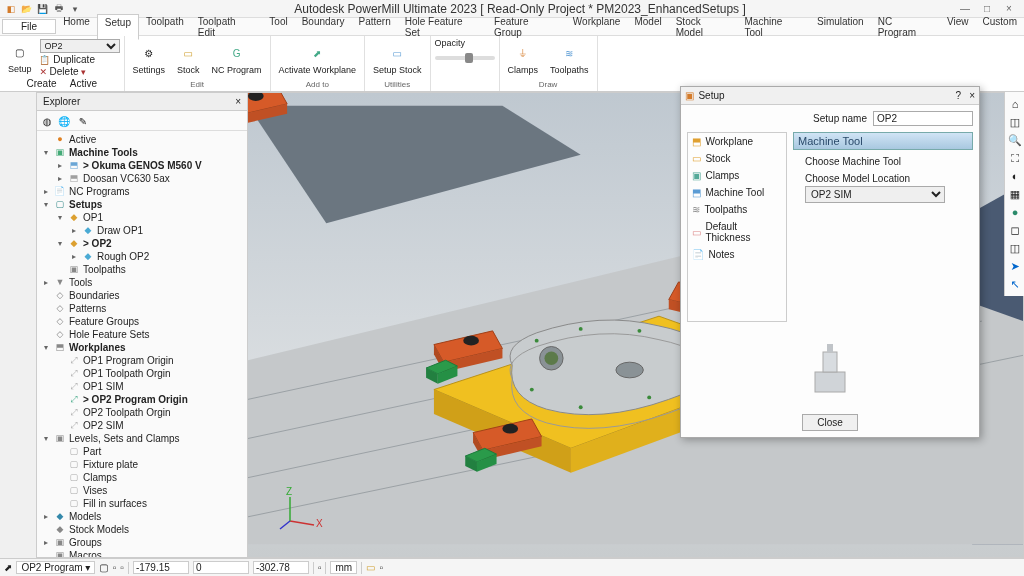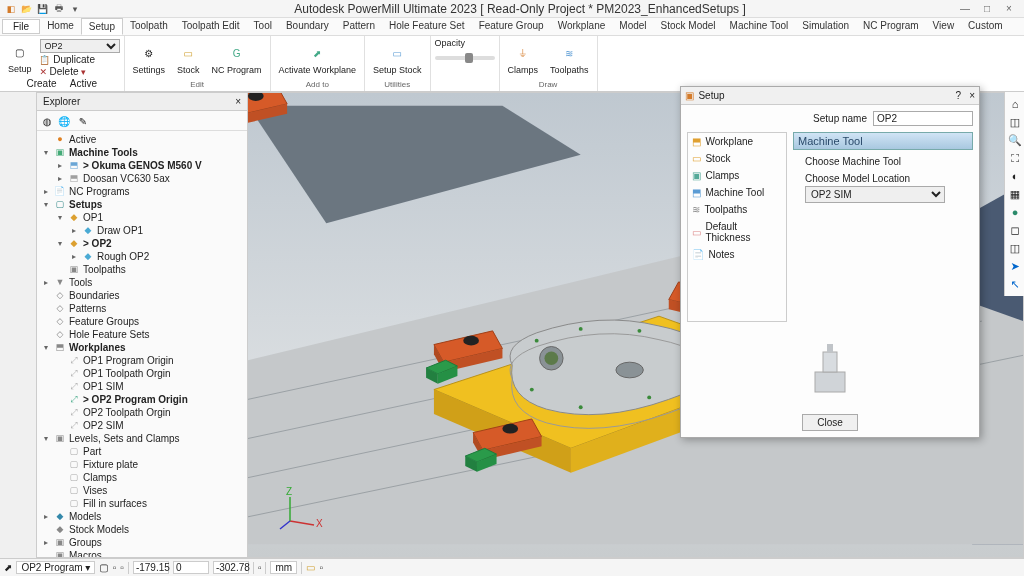--- a/index.html
+++ b/index.html
@@ -4,21 +4,21 @@
 <style>
 *{box-sizing:border-box;margin:0;padding:0;font-family:'Segoe UI',Arial,sans-serif;font-size:10px;color:#222;}
 body{width:1024px;height:576px;overflow:hidden;background:#f0f0f0;position:relative;}
 .titlebar{height:18px;background:#f5f5f5;display:flex;align-items:center;border-bottom:1px solid #ddd;}
 .titlebar .qat{display:flex;gap:2px;padding-left:4px;}
 .titlebar .qat div{width:14px;height:14px;display:flex;align-items:center;justify-content:center;font-size:9px;color:#555;}
 .titlebar .title{flex:1;text-align:center;font-size:12px;color:#333;}
 .titlebar .wbtns{display:flex;gap:8px;padding-right:8px;}
 .titlebar .wbtns div{width:14px;text-align:center;color:#666;font-size:10px;}
 .menubar{height:18px;background:#fafafa;display:flex;align-items:center;border-bottom:1px solid #ddd;}
-.menubar .file{background:#fff;border:1px solid #ccc;padding:1px 10px;margin-left:2px;}
+.menubar .file{background:#fff;border:1px solid #ccc;padding:1px 18px;margin-left:2px;}
 .menubar .item{padding:2px 7px;color:#333;}
 .menubar .item.active{background:#fff;border:1px solid #ccc;border-bottom:1px solid #fff;}
 .ribbon{height:56px;background:#fff;display:flex;border-bottom:1px solid #ccc;}
 .rgroup{display:flex;flex-direction:column;border-right:1px solid #e0e0e0;height:100%;padding:2px 4px;}
 .rgroup .content{flex:1;display:flex;align-items:center;gap:4px;}
 .rgroup .lbl{text-align:center;font-size:8px;color:#666;}
 .bigbtn{display:flex;flex-direction:column;align-items:center;gap:1px;padding:1px 4px;}
 .bigbtn .ico{width:20px;height:20px;display:flex;align-items:center;justify-content:center;}
 .bigbtn .txt{font-size:9px;text-align:center;}
 .content-area{display:flex;height:calc(100% - 110px);padding-left:36px;}
@@ -46,21 +46,21 @@
 .dlg-hdr{background:linear-gradient(180deg,#d0e4f5,#a8c8e0);border:1px solid #7aa;padding:2px 4px;font-size:11px;color:#2a4a6a;}
 .fld{margin:6px 12px;}
 .fld .l{font-size:10px;margin-bottom:2px;}
 .fld select{width:140px;border:1px solid #aaa;font-size:10px;padding:1px;}
 .dlg-foot{text-align:center;padding:6px;}
 .dlg-foot button{padding:2px 14px;border:1px solid #aaa;background:#f0f0f0;font-size:10px;}
 .rtoolbar{position:absolute;right:0;top:92px;width:20px;background:#fafafa;border-left:1px solid #ccc;display:flex;flex-direction:column;gap:2px;padding:4px 2px;}
 .rtoolbar div{width:16px;height:16px;display:flex;align-items:center;justify-content:center;font-size:11px;}
 .statusbar{position:absolute;bottom:0;left:0;right:0;height:18px;background:#f5f5f5;border-top:1px solid #ccc;display:flex;align-items:center;gap:4px;padding:0 4px;font-size:9px;}
 .statusbar .sel{border:1px solid #ccc;padding:0 4px;background:#fff;}
-.statusbar .inp{border:1px solid #ccc;width:36px;padding:0 2px;background:#fff;}
+.statusbar .inp{border:1px solid #ccc;width:56px;padding:0 2px;background:#fff;}
 .statusbar .sep{width:1px;height:12px;background:#ccc;}
 svg{overflow:visible;}
 </style>
 </head>
 <body>
 
 <div class="titlebar">
   <div class="qat">
     <div style="color:#d47b2a">◧</div>
     <div>📂</div>

